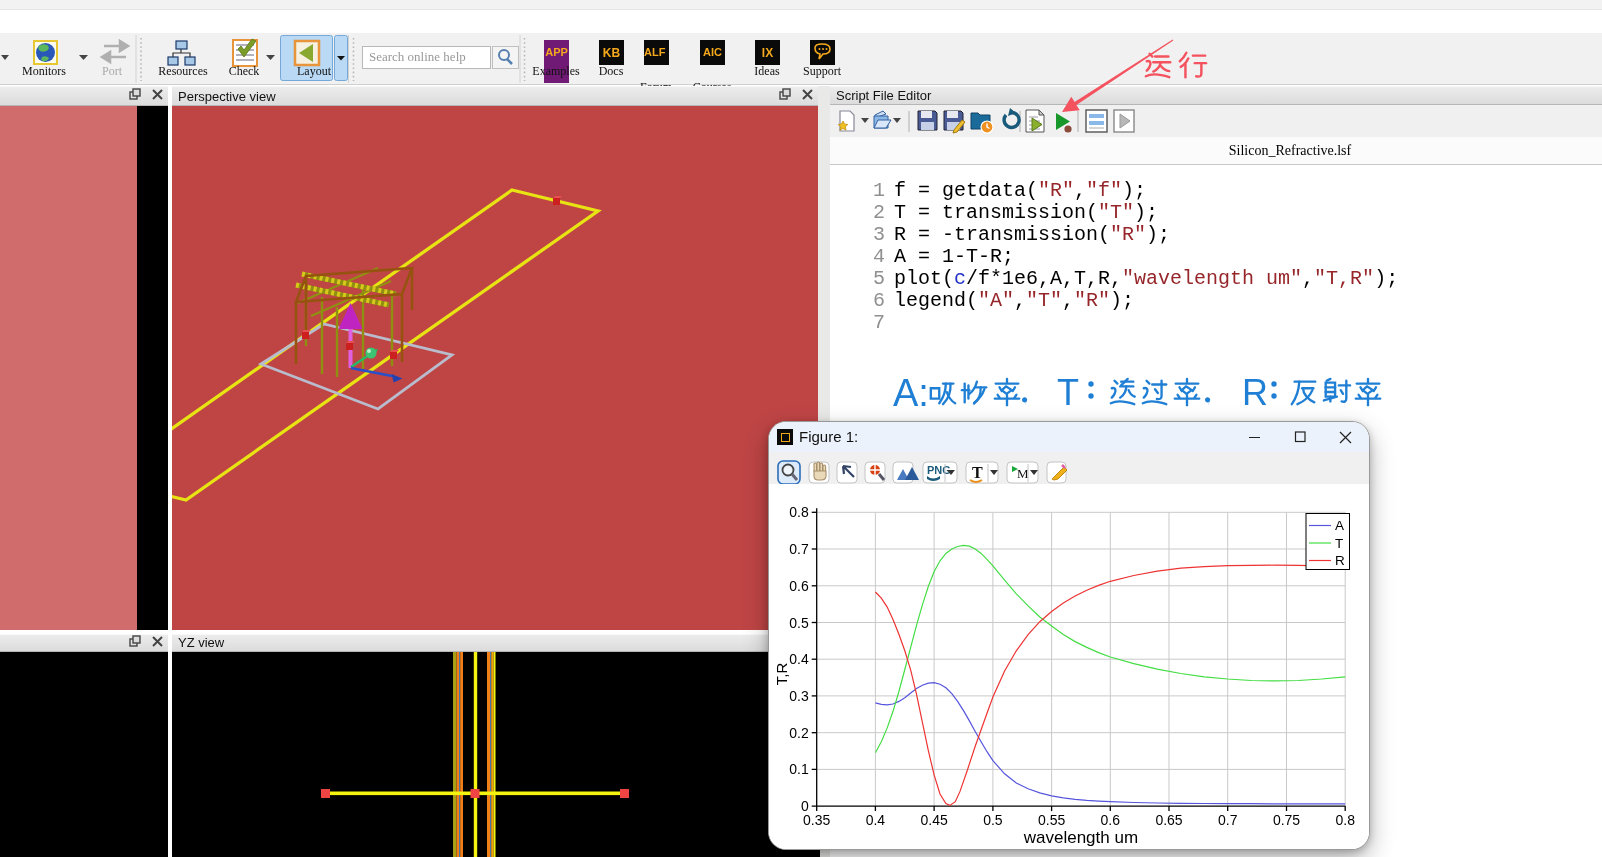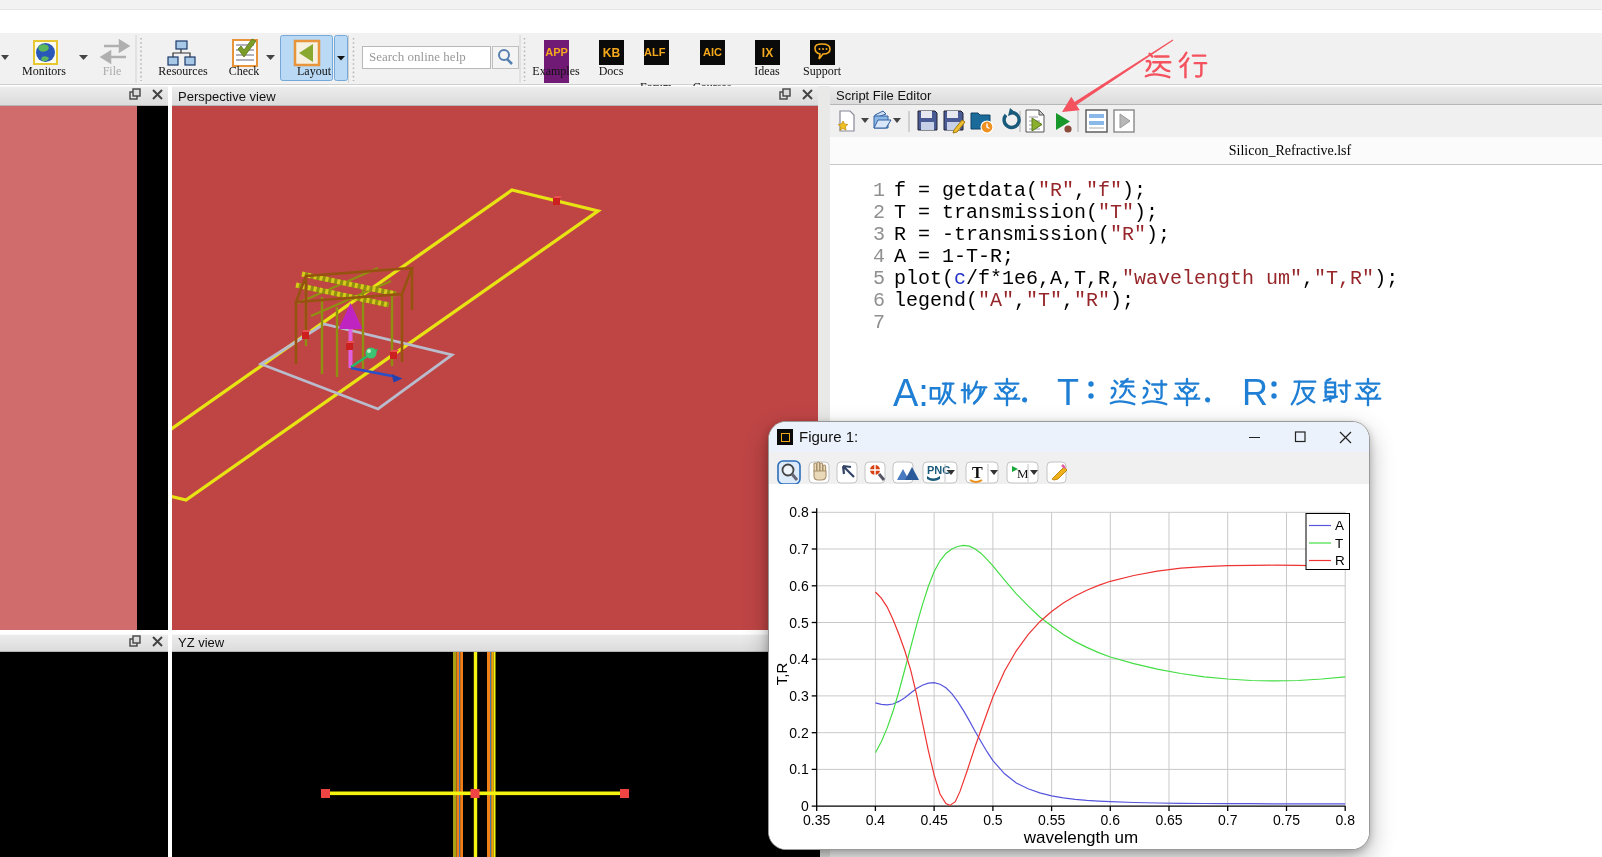--- a/index.html
+++ b/index.html
@@ -93,21 +93,21 @@
 <div class="abs" style="left:810px;top:40px;width:25px;height:25px;background:#0a0a0a;"><svg width="25" height="25" viewBox="0 0 25 25">
       <path d="M5 8 q0 -4 7 -4 q8 0 8 5 q0 5 -7 5 l-4 5 l1 -5 q-5 -1 -5 -6z" fill="none" stroke="#f5a81c" stroke-width="1.6"></path>
       <g fill="#f5a81c">
         <circle cx="9.5" cy="9" r="1"></circle>
         <circle cx="13" cy="9" r="1"></circle>
         <circle cx="16.5" cy="9" r="1"></circle>
       </g>
     </svg></div>
 <div class="lbl" style="left:782px;top:64px;width:80px;">Support</div>
 <div class="lbl" style="left:4px;top:64px;width:80px;color:#111;">Monitors</div>
-<div class="lbl" style="left:72px;top:64px;width:80px;color:#aaa;">File</div>
+<div class="lbl" style="left:72px;top:64px;width:80px;color:#aaa;">Port</div>
 <div class="lbl" style="left:143px;top:64px;width:80px;color:#111;">Resources</div>
 <div class="lbl" style="left:204px;top:64px;width:80px;color:#111;">Check</div>
 <div class="lbl" style="left:274px;top:64px;width:80px;color:#111;">Layout</div>
 <div class="hdr" style="left:0;top:86px;width:168px;height:18px;"></div>
 <svg class="abs" style="left:126px;top:88px;" width="40" height="14" viewBox="0 0 40 14">
     <g fill="none" stroke="#444" stroke-width="1.4">
       <rect x="4" y="4" width="7" height="7"></rect>
       <rect x="7" y="1" width="7" height="7" fill="#dcdcdc"></rect>
       <path d="M27 2 l9 9 M36 2 l-9 9" stroke-width="2"></path>
     </g>

